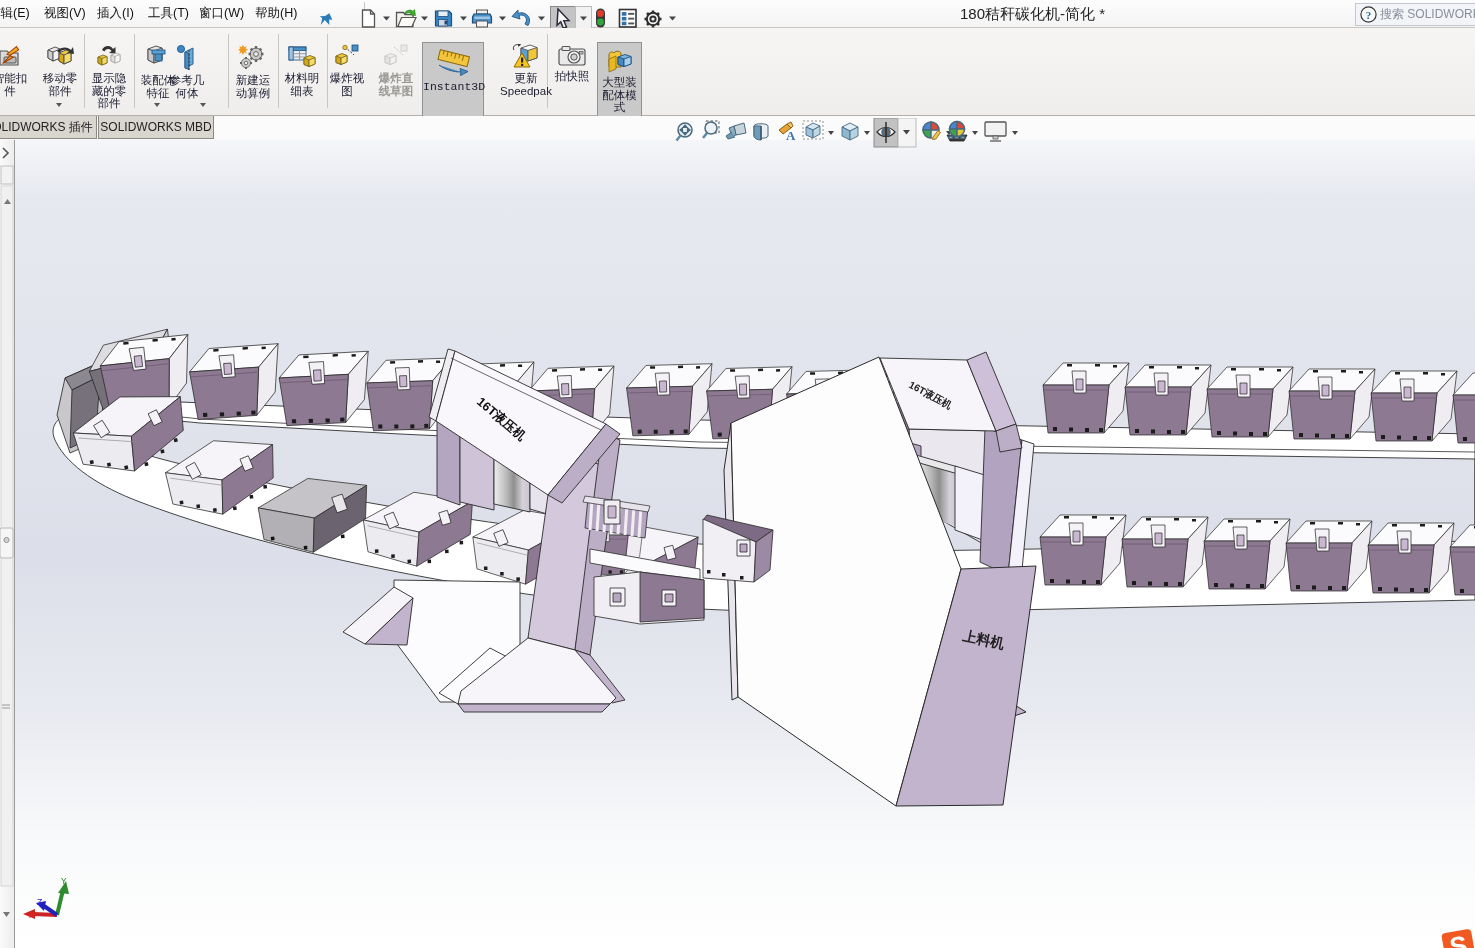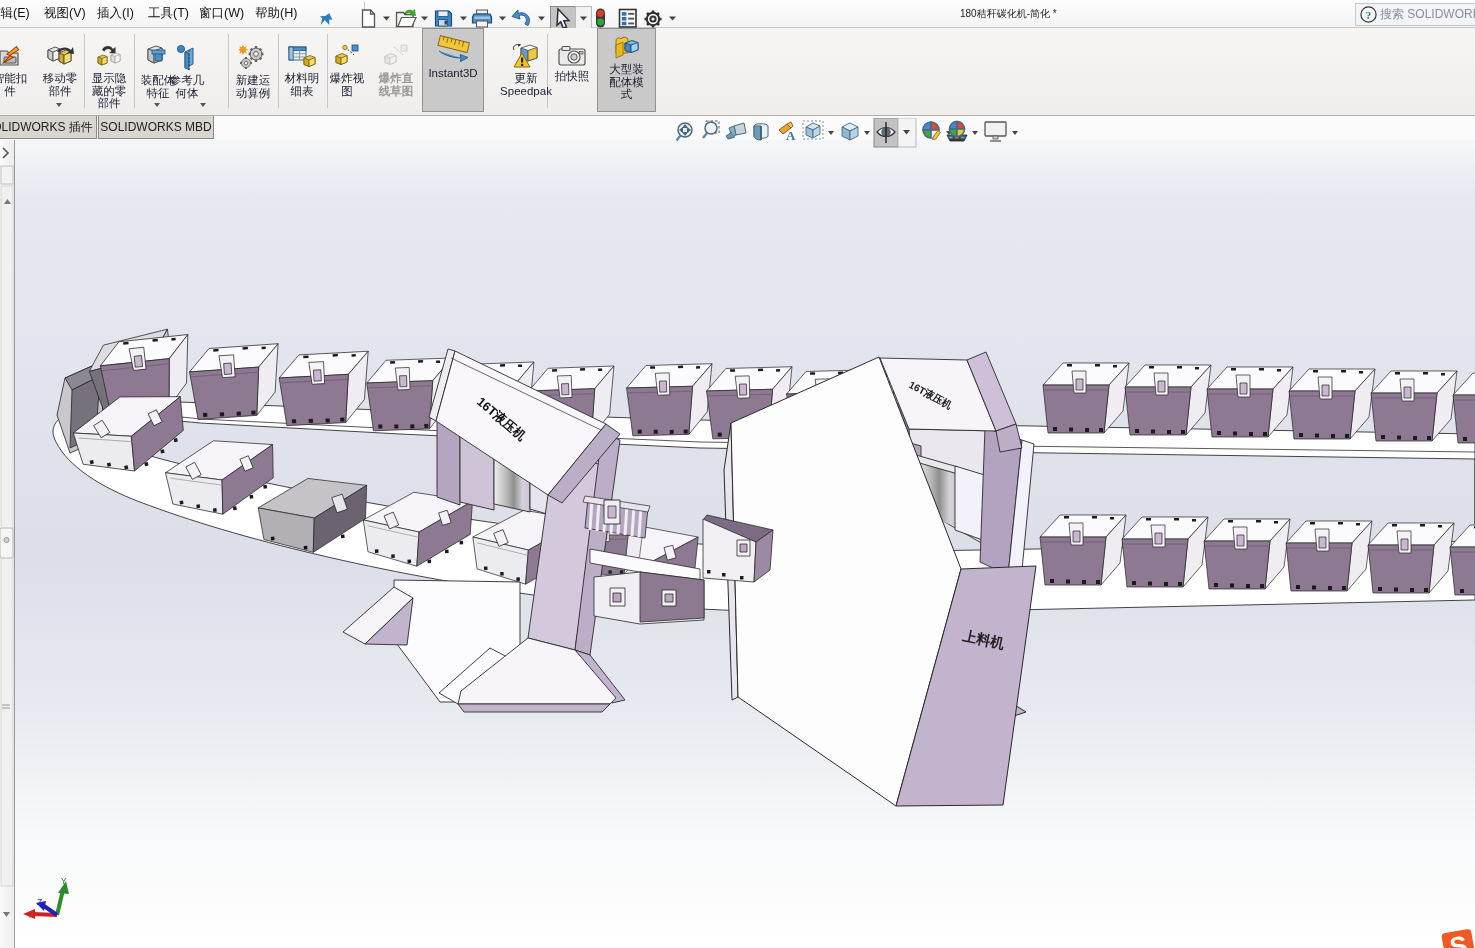--- a/index.html
+++ b/index.html
@@ -1,28 +1,28 @@
 <!DOCTYPE html>
 <html><head>
 <meta charset="utf-8">
 <style>
 * { margin:0; padding:0; box-sizing:border-box; }
 html,body { width:1475px; height:948px; overflow:hidden; font-family:"Liberation Sans", sans-serif; }
 #root { position:relative; width:1475px; height:948px; background:#fff; }
 
 #menubar { position:absolute; left:0; top:0; width:1475px; height:28px; background:linear-gradient(#fdfdfd,#f4f4f4); border-bottom:1px solid #c8c6c3; z-index:30; }
 .menuitem { position:absolute; top:0; height:27px; line-height:27px; font-size:12.5px; color:#111; }
-#title { position:absolute; top:0; height:27px; line-height:27px; font-size:10px; color:#222; }
+#title { position:absolute; top:0; height:27px; line-height:27px; font-size:15px; color:#222; }
 #searchbox { position:absolute; left:1355px; top:3px; width:125px; height:23px; background:#f2f4f8; border:1px solid #c3c7cf; display:flex; align-items:center; font-size:12px; color:#8a8f99; }
 
 #ribbon { position:absolute; left:0; top:28px; width:1475px; height:88px; background:linear-gradient(#f6f5f4,#efeeec); border-bottom:1px solid #b3afa8; z-index:30; }
 .rsep { position:absolute; top:6px; height:74px; width:1px; background:#c9c6c1; }
 .rbtn { position:absolute; top:2px; text-align:center; color:#1c1c30; font-size:11.5px; line-height:12.5px; }
 .rbtn .ric { display:block; margin:14px auto 2px; }
-.rbtn.pressed { background:#c9c9c9; border:1px solid #919191; top:0; height:84px; }
+.rbtn.pressed { background:#c9c9c9; border:1px solid #919191; top:14px; height:84px;font-family:Liberation Mono, monospace; }
 .rbtn.pressed .ric { margin-top:6px; }
 .gray { color:#9a9895;font-weight:bold; }
 .caret { position:absolute; width:0; height:0; border-left:3.5px solid transparent; border-right:3.5px solid transparent; border-top:4px solid #555; }
 
 #tabrow { position:absolute; left:0; top:116px; width:1475px; height:24px; background:#fbfbfc; z-index:30; }
 .cmtab { position:absolute; top:0; height:23px; background:#d9d6d0; border:1px solid #8a8880; border-top:none; line-height:22px; font-size:12px; color:#222; text-align:center; }
 #scene { position:absolute; left:0; top:0; }
 #leftstrip { position:absolute; left:0; top:140px; width:15px; height:808px; background:linear-gradient(90deg,#fafafa,#ededee); border-right:1px solid #9b9b9b; z-index:20; }
 #headsup { position:absolute; left:660px; top:118px; width:380px; height:32px; z-index:35; }
 #slogo { position:absolute; left:1441px; top:929px; z-index:5; }
@@ -325,21 +325,21 @@
       <svg class="ric" width="30" height="24" viewBox="0 0 30 24">
           <rect x="2" y="5" width="26" height="16" rx="2" fill="#e9e9e9" stroke="#555" stroke-width="1.2"></rect>
           <rect x="5" y="2.5" width="8" height="4" rx="1" fill="#e9e9e9" stroke="#555" stroke-width="1.1"></rect>
           <circle cx="17" cy="13" r="6" fill="#f4f4f4" stroke="#555" stroke-width="1.2"></circle>
           <circle cx="17" cy="13" r="3.2" fill="#cfcfcf" stroke="#555" stroke-width="1"></circle>
           <rect x="22.5" y="7.5" width="3.5" height="2.5" fill="#bbb" stroke="#555" stroke-width="0.7"></rect>
         </svg>
       拍快照
     </div>
 
-    <div class="rbtn pressed" style="left:597px;width:59px">
+    <div class="rbtn pressed" style="left:597px;width:45px">
       <svg class="ric" width="28" height="26" viewBox="0 0 28 26">
           <path d="M3 6 C3 3 6 2 8 4 C10 1 15 2 15 5 L15 18 L3 18 Z" fill="#f2c53a" stroke="#8a6a10" stroke-width="1"></path>
           <path d="M3 10 L10 7 L10 20 L3 23 Z" fill="#e8b820" stroke="#8a6a10" stroke-width="0.8"></path>
           <g stroke="#1c4f7c" stroke-width="0.9">
             <path d="M12 8 L19 5.5 L25 7.5 L25 15 L18 17.5 L12 15.5 Z" fill="#7ab4e0"></path>
             <path d="M12 8 L18 10 L18 17.5 L12 15.5 Z" fill="#4a88c0"></path>
             <path d="M18 10 L25 7.5 L25 15 L18 17.5 Z" fill="#a8d0ec"></path>
           </g>
         </svg>
       大型装<br>配体模<br>式

